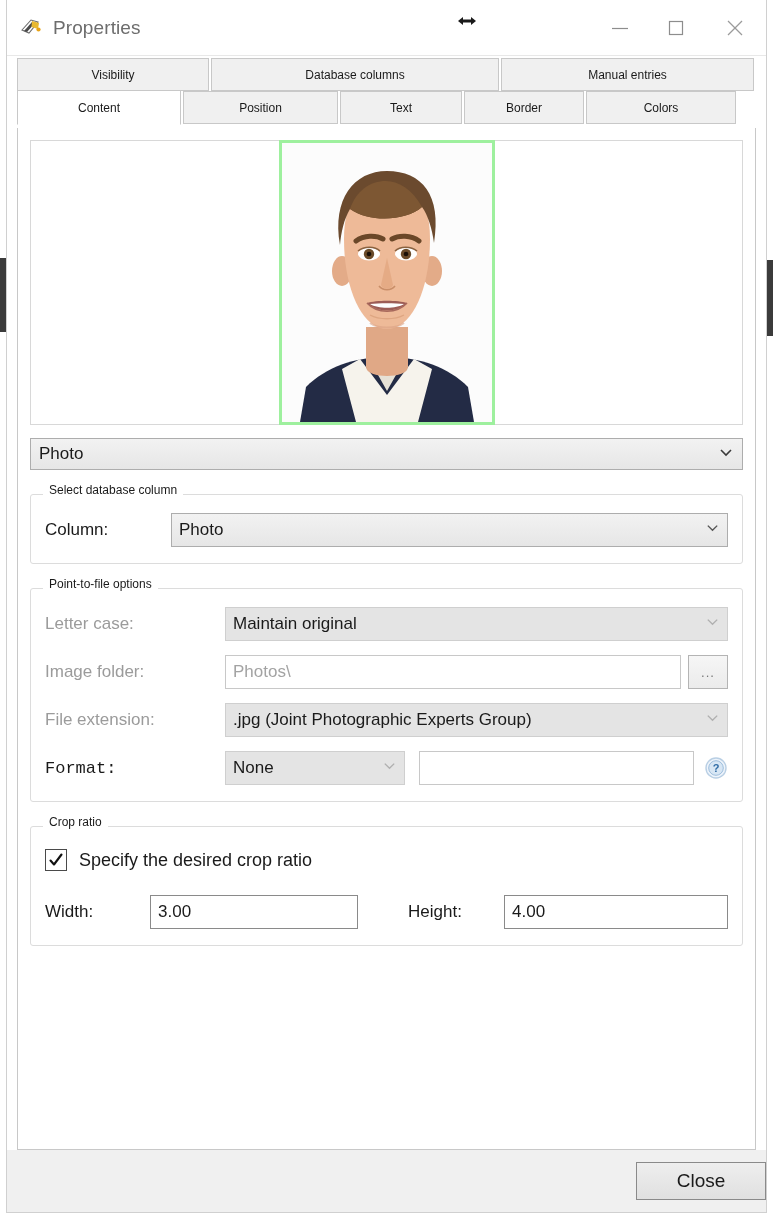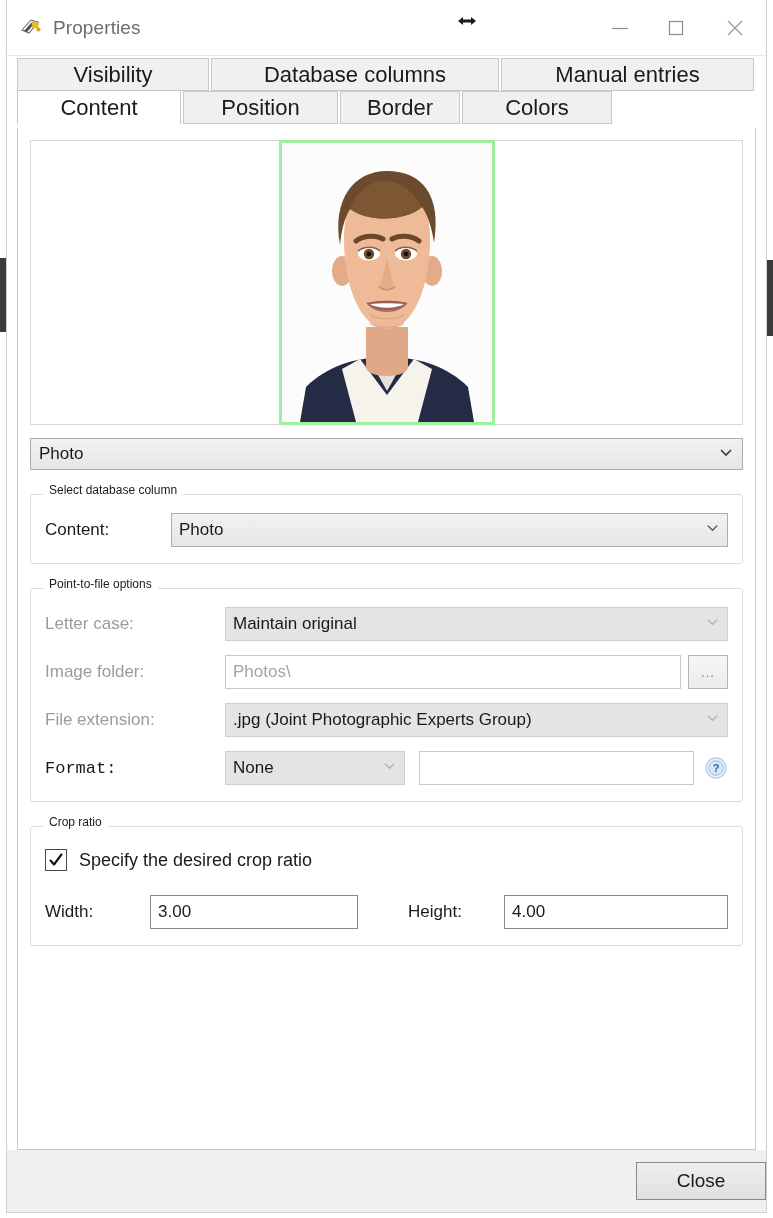--- a/index.html
+++ b/index.html
@@ -106,21 +106,21 @@
   #tabrow-bottom { top: 35px; }
   .tab {
     height: 33px;
     box-sizing: border-box;
     background: #f0f0f0;
     border: 1px solid #c8c8c8;
     margin-right: 2px;
     display: flex;
     align-items: center;
     justify-content: center;
-    font-size: 22px;
+    font-size: 12px;
     color: #1a1a1a;
     white-space: nowrap;
   }
   .tab.selected {
     background: #ffffff;
     border-bottom-color: #ffffff;
     height: 35px;
     margin-top: -1px;
     position: relative;
     z-index: 5;
@@ -364,20 +364,23 @@
         <span>Manual entries</span>
       </div>
     </div>
 
     <div class="tabrow" id="tabrow-bottom">
       <div class="tab selected" id="tab-content">
         <span>Content</span>
       </div>
       <div class="tab" id="tab-position">
         <span>Position</span>
+      </div>
+      <div class="tab" id="tab-text">
+        <span>Text</span>
       </div>
       <div class="tab" id="tab-border">
         <span>Border</span>
       </div>
       <div class="tab" id="tab-colors">
         <span>Colors</span>
       </div>
     </div>
   </div>
 
@@ -433,21 +436,21 @@
       <span class="caret">
         <svg width="16" height="16" viewBox="0 0 16 16">
           <path d="M3 6 L8 11 L13 6" fill="none" stroke="#3a3a3a" stroke-width="1.6"></path>
         </svg>
       </span>
     </div>
 
     <div class="groupbox">
       <div class="group-title">Select database column</div>
       <div class="row">
-        <div class="field-label" style="width:126px;">Content:</div>
+        <div class="field-label" style="width:126px;">Column:</div>
         <div class="combo" style="flex:1;">
           <span>Photo</span>
           <span class="caret">
             <svg width="15" height="15" viewBox="0 0 16 16">
               <path d="M3 6 L8 11 L13 6" fill="none" stroke="#555" stroke-width="1.5"></path>
             </svg>
           </span>
         </div>
       </div>
     </div>

